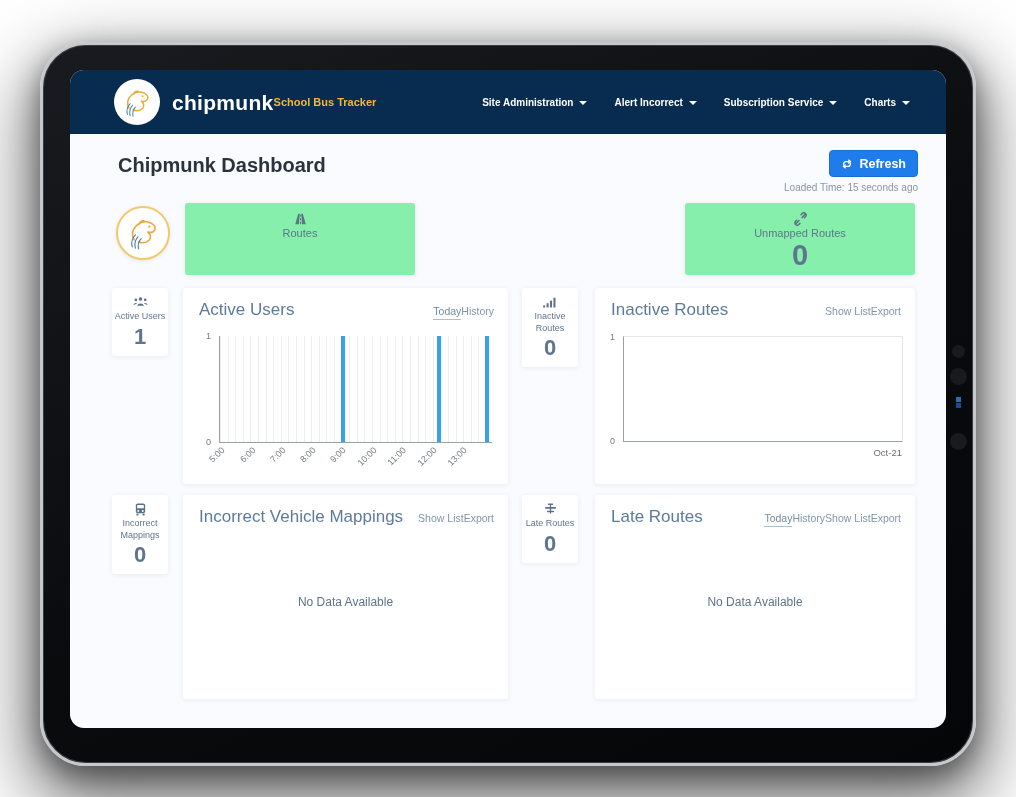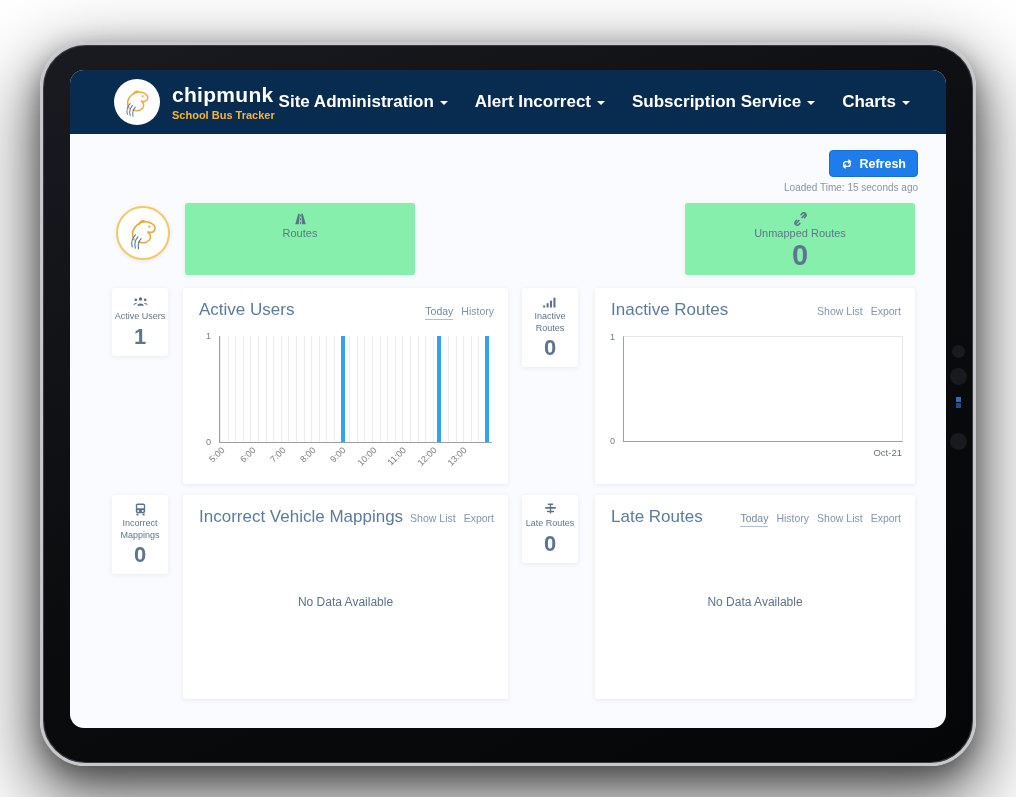--- a/index.html
+++ b/index.html
@@ -19,25 +19,25 @@
   .charge-pin.p2{top:358px;background:#1d4d86;}
   
   .screen{position:absolute;left:27px;top:25px;width:876px;height:658px;
           border-radius:14px;background:#fafbfe;overflow:hidden;}
   
   .navbar{position:absolute;left:0;top:0;right:0;height:64px;background:#072c50;
           display:flex;align-items:center;padding:0 36px 0 44px;box-sizing:border-box;}
   .brand{display:flex;align-items:center;gap:12px;}
   .logo-circle{width:46px;height:46px;border-radius:50%;background:#ffffff;
                display:flex;align-items:center;justify-content:center;flex:none;}
-  .brand-text{display:flex;flex-direction:column;}
+  .brand-text{display:flex;text-align:center;}
   .brand-name{font-size:21px;font-weight:700;color:#ffffff;line-height:1;letter-spacing:.3px;}
   .brand-tag{font-size:11px;font-weight:700;color:#f3b63b;margin-top:4px;}
   .nav{margin-left:auto;display:flex;gap:27px;align-items:center;}
-  .nav-item{color:#ffffff;font-size:17px;font-weight:600;display:flex;align-items:center;
+  .nav-item{color:#ffffff;font-size:10px;font-weight:600;display:flex;align-items:center;
             gap:6px;cursor:pointer;white-space:nowrap;}
   .caret{width:0;height:0;border-left:4px solid transparent;border-right:4px solid transparent;
          border-top:4px solid #ffffff;margin-top:2px;}
   
   .page-title{position:absolute;left:48px;top:84px;font-size:20px;font-weight:700;color:#2a333d;}
   .refresh-btn{position:absolute;right:28px;top:80px;height:27px;padding:0 11px;
                background:#1e7ceb;border:1px solid #176fd6;border-radius:4px;color:#ffffff;
                font-size:12.5px;font-weight:600;display:flex;align-items:center;gap:6px;cursor:pointer;
                font-family:inherit;}
   .loaded-time{position:absolute;right:28px;top:112px;font-size:10px;color:#8b95a3;}
@@ -63,21 +63,21 @@
   .mini-value{font-size:22px;font-weight:700;color:#5e7490;margin-top:1px;}
   
   .panel{position:absolute;background:#ffffff;border-radius:3px;
          box-shadow:0 1px 5px rgba(20,40,80,.08);box-sizing:border-box;}
   .panel.pa{left:113px;top:218px;width:325px;height:196px;}
   .panel.pb{left:525px;top:218px;width:320px;height:196px;}
   .panel.pc{left:113px;top:425px;width:325px;height:204px;}
   .panel.pd{left:525px;top:425px;width:320px;height:204px;}
   .panel-head{display:flex;align-items:baseline;padding:12px 14px 0 16px;}
   .panel-title{font-size:17px;font-weight:500;color:#5d7b9c;}
-  .panel-links{margin-left:auto;display:flex;gap:8px;font-size:10.5px;color:#8096ad;}
+  .panel-links{margin-left:auto;display:flex;gap:0;font-size:10.5px;color:#8096ad;}
   .plink{cursor:pointer;white-space:nowrap;}
   .plink.active{color:#6f8aa6;border-bottom:1px solid #aebecd;padding-bottom:2px;}
   .nodata{position:absolute;left:0;right:0;top:100px;text-align:center;font-size:12px;color:#5d7389;}
   
   .chartA{position:absolute;left:36px;right:16px;top:48px;height:106px;
           border-left:1px solid #9aa0a6;border-bottom:1px solid #9aa0a6;
           background-image:repeating-linear-gradient(to right,#ededed 0,#ededed 1px,
                             transparent 1px,transparent 7.6px);}
   .chartB{position:absolute;left:28px;right:12px;top:48px;height:104px;
           border:1px solid #e4e7eb;border-left:1px solid #9aa0a6;border-bottom:1px solid #9aa0a6;}
@@ -142,20 +142,21 @@
             <span>Subscription Service</span>
             <span class="caret"></span>
           </div>
           <div class="nav-item">
             <span>Charts</span>
             <span class="caret"></span>
           </div>
         </div>
       </div>
 
+      <div class="page-title">Chipmunk Dashboard</div>
       <button class="refresh-btn">
         <span>
           <svg width="12" height="12" viewBox="0 0 16 16" fill="none" stroke="#ffffff" stroke-width="1.8" stroke-linecap="round">
             <path d="M3.5 9.5 V8 a3.2 3.2 0 0 1 3.2-3.2 H12"></path>
             <path d="M10.2 2.8 L12.5 4.8 L10.2 6.8" fill="none"></path>
             <path d="M12.5 6.5 V8 a3.2 3.2 0 0 1 -3.2 3.2 H4"></path>
             <path d="M5.8 9.2 L3.5 11.2 L5.8 13.2" fill="none"></path>
           </svg>
         </span>
         <span>Refresh</span>

